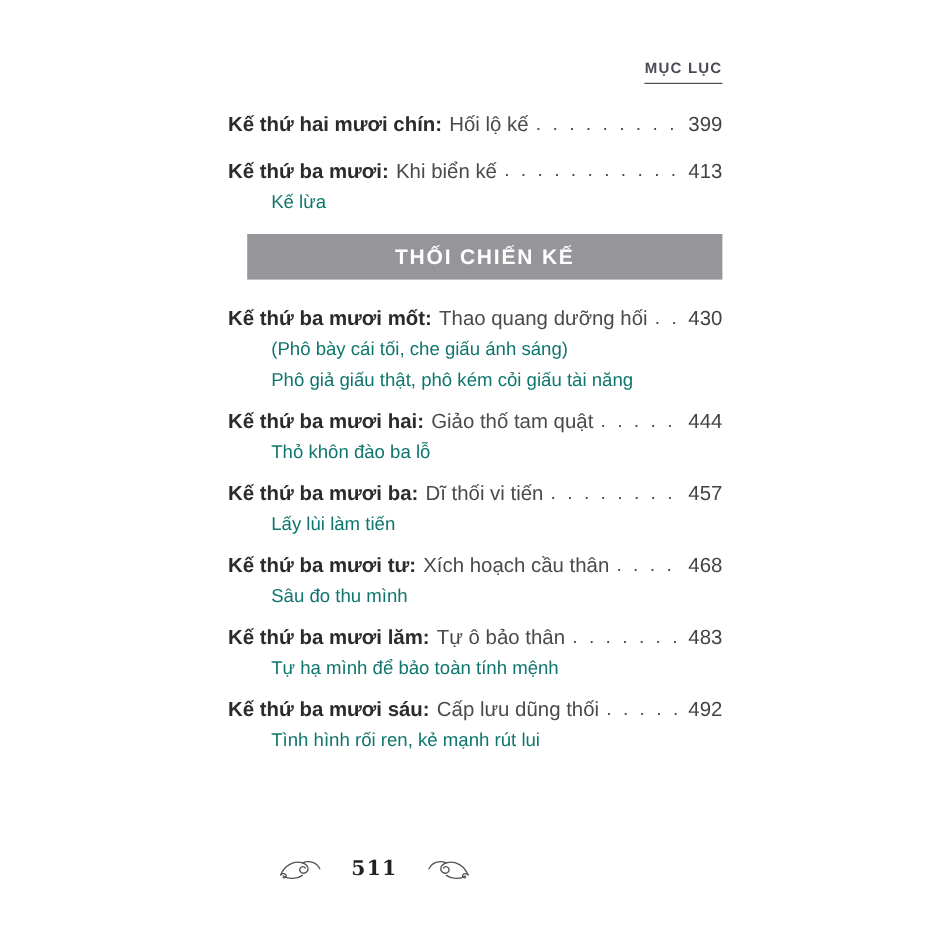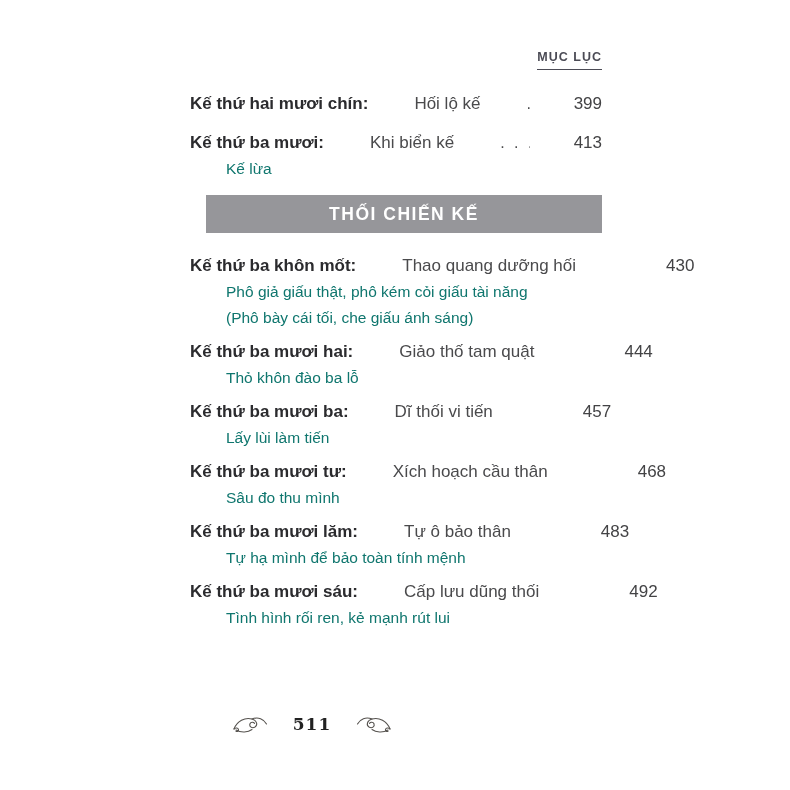--- a/index.html
+++ b/index.html
@@ -39,21 +39,20 @@
     color: #48484a;
   }
   .entry { margin-bottom: 13px; }
   .entry.gap-lg { margin-bottom: 18px; }
   .entry-row {
     display: flex;
     align-items: flex-start;
     font-size: 17px;
     line-height: 21px;
     white-space: nowrap;
-    gap: 40px;
   }
   .entry-label {
     font-weight: 700;
     color: #2b2b2e;
     margin-right: 6px;
     flex: 0 0 auto;
   }
   .entry-title {
     color: #4a4a4c;
     flex: 0 0 auto;
@@ -138,27 +137,27 @@
         <span class="dot-leader leader">. . . . . . . . . . . . . . . . . . . . . . . . . . . . . . . . . . . . . . . . . . . . . . . . . . . . . . . . . . . . . . . . . . . . . . . . . . . . . . . . </span>
         <span class="entry-page">413</span>
       </div>
       <div class="entry-sub">Kế lừa</div>
     </div>
 
     <div class="section-banner" style="background: rgb(150, 150, 154); color: rgb(255, 255, 255);">THỐI CHIẾN KẾ</div>
 
     <div class="entry">
       <div class="entry-row">
-        <span class="entry-label">Kế thứ ba khôn mốt:</span>
+        <span class="entry-label">Kế thứ ba mươi mốt:</span>
         <span class="entry-title">Thao quang dưỡng hối</span>
         <span class="dot-leader leader">. . . . . . . . . . . . . . . . . . . . . . . . . . . . . . . . . . . . . . . . . . . . . . . . . . . . . . . . . . . . . . . . . . . . . . . . . . . . . . . . </span>
         <span class="entry-page">430</span>
       </div>
+      <div class="entry-sub">(Phô bày cái tối, che giấu ánh sáng)</div>
       <div class="entry-sub">Phô giả giấu thật, phô kém cỏi giấu tài năng</div>
-      <div class="entry-sub">(Phô bày cái tối, che giấu ánh sáng)</div>
     </div>
 
     <div class="entry">
       <div class="entry-row">
         <span class="entry-label">Kế thứ ba mươi hai:</span>
         <span class="entry-title">Giảo thố tam quật</span>
         <span class="dot-leader leader">. . . . . . . . . . . . . . . . . . . . . . . . . . . . . . . . . . . . . . . . . . . . . . . . . . . . . . . . . . . . . . . . . . . . . . . . . . . . . . . . </span>
         <span class="entry-page">444</span>
       </div>
       <div class="entry-sub">Thỏ khôn đào ba lỗ</div>

